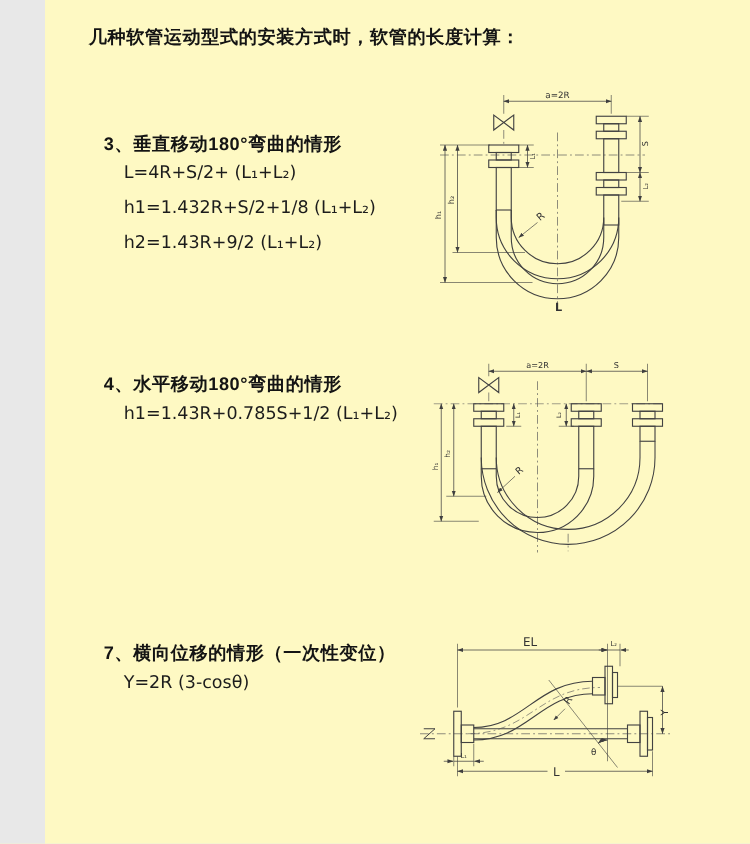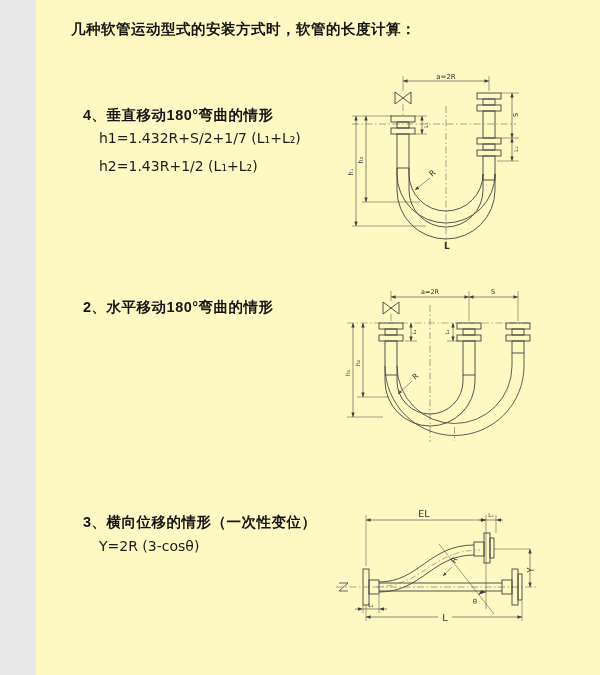--- a/index.html
+++ b/index.html
@@ -13,24 +13,25 @@
   svg text{font-family:"DejaVu Sans",sans-serif;fill:#333;}
   .ln{stroke:#424242;fill:none;}
 </style>
 </head>
 <body>
 
 <div class="page">
 
   <div class="title">几种软管运动型式的安装方式时，软管的长度计算：</div>
 
-  <div class="sec-head" style="left:47px;top:106px;">4、垂直移动180°弯曲的情形</div>
+  <div class="sec-head" style="left:47px;top:106px;">3、垂直移动180°弯曲的情形</div>
   <div class="formulas" style="left:63px;top:124px;">
-    <div class="f">h1=1.432R+S/2+1/7 (L₁+L₂)</div>
-    <div class="f">h2=1.43R+1/2 (L₁+L₂)</div>
+    <div class="f">L=4R+S/2+ (L₁+L₂)</div>
+    <div class="f">h1=1.432R+S/2+1/8 (L₁+L₂)</div>
+    <div class="f">h2=1.43R+9/2 (L₁+L₂)</div>
   </div>
 
   <svg style="left:312px;top:68px;" width="278" height="188" viewBox="0 0 278 188">
     <defs>
       <marker id="ar1" viewBox="0 0 10 10" refX="9.5" refY="5" markerWidth="8" markerHeight="8" orient="auto-start-reverse">
         <path d="M0,1.5 L10,5 L0,8.5 z" fill="#3f3f3f"></path>
       </marker>
       <pattern id="hb1" width="4" height="4" patternUnits="userSpaceOnUse">
         <path d="M0,0 L4,4 M4,0 L0,4" stroke="#7a7a7a" stroke-width="0.5"></path>
       </pattern>
@@ -103,22 +104,23 @@
       <line x1="164" y1="70" x2="164" y2="93" marker-start="url(#ar1)" marker-end="url(#ar1)"></line>
     </g>
     <text x="170" y="47" font-size="6.5" text-anchor="middle" transform="rotate(-90 170 47)">S</text>
     <text x="170" y="81" font-size="5.5" text-anchor="middle" transform="rotate(-90 170 81)">L₂</text>
 
     <line class="ln" x1="82" y1="110" x2="67" y2="122" stroke-width="0.55" marker-end="url(#ar1)"></line>
     <text x="84" y="109" font-size="8" transform="rotate(-40 84 109)">R</text>
     <text x="96" y="181" font-size="9" font-weight="600" fill="#222">L</text>
   </svg>
 
-  <div class="sec-head" style="left:47px;top:298px;">2、水平移动180°弯曲的情形</div>
+  <div class="sec-head" style="left:47px;top:298px;">4、水平移动180°弯曲的情形</div>
   <div class="formulas" style="left:63px;top:317px;">
+    <div class="f">h1=1.43R+0.785S+1/2 (L₁+L₂)</div>
   </div>
 
   <svg style="left:305px;top:277px;" width="292" height="192" viewBox="0 0 292 192">
     <defs>
       <marker id="ar2" viewBox="0 0 10 10" refX="9.5" refY="5" markerWidth="8" markerHeight="8" orient="auto-start-reverse">
         <path d="M0,1.5 L10,5 L0,8.5 z" fill="#3f3f3f"></path>
       </marker>
       <pattern id="hb2" width="4" height="4" patternUnits="userSpaceOnUse">
         <path d="M0,0 L4,4 M4,0 L0,4" stroke="#7a7a7a" stroke-width="0.5"></path>
       </pattern>
@@ -184,21 +186,21 @@
       <line x1="70" y1="46" x2="70" y2="64" marker-start="url(#ar2)" marker-end="url(#ar2)"></line>
       <line x1="112" y1="46" x2="112" y2="64" marker-start="url(#ar2)" marker-end="url(#ar2)"></line>
     </g>
     <text x="75" y="55" font-size="5" text-anchor="middle" transform="rotate(-90 75 55)">L₁</text>
     <text x="108" y="55" font-size="5" text-anchor="middle" transform="rotate(-90 108 55)">L₂</text>
 
     <line class="ln" x1="71" y1="104" x2="57" y2="117" stroke-width="0.55" marker-end="url(#ar2)"></line>
     <text x="74" y="103" font-size="7.5" transform="rotate(-40 74 103)">R</text>
   </svg>
 
-  <div class="sec-head" style="left:47px;top:513px;">3、横向位移的情形（一次性变位）</div>
+  <div class="sec-head" style="left:47px;top:513px;">7、横向位移的情形（一次性变位）</div>
   <div class="formulas" style="left:63px;top:532px;">
     <div class="f">Y=2R (3-cosθ)</div>
   </div>
 
   <svg style="left:298px;top:506px;" width="302" height="135" viewBox="0 0 302 135">
     <defs>
       <marker id="ar3" viewBox="0 0 10 10" refX="9.5" refY="5" markerWidth="8" markerHeight="8" orient="auto-start-reverse">
         <path d="M0,1.5 L10,5 L0,8.5 z" fill="#3f3f3f"></path>
       </marker>
     </defs>

